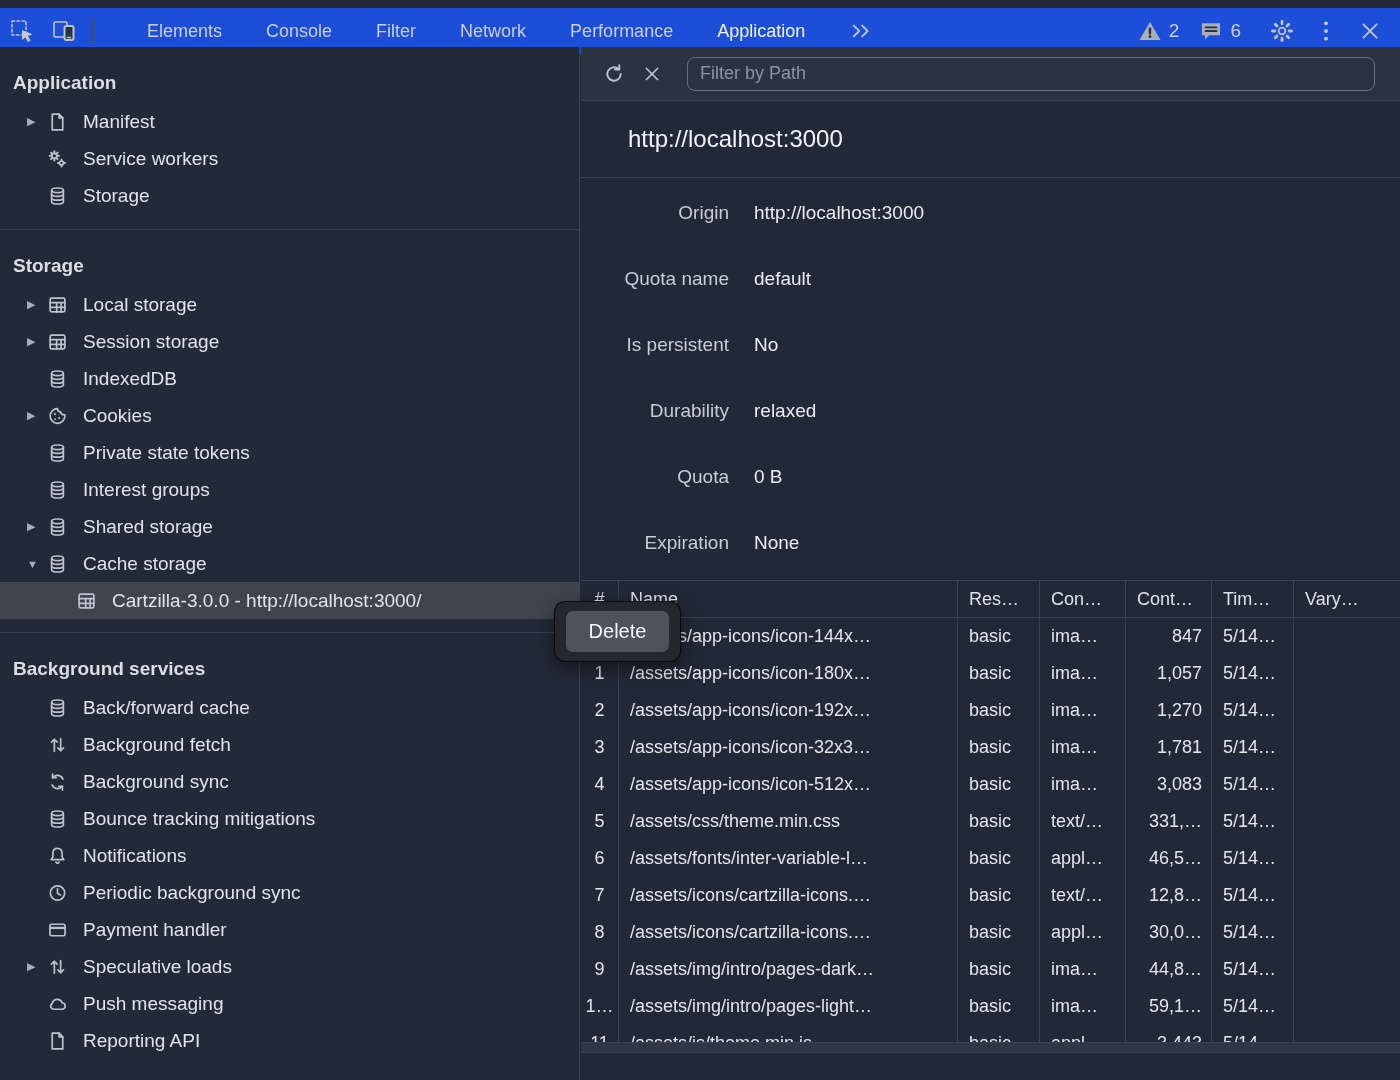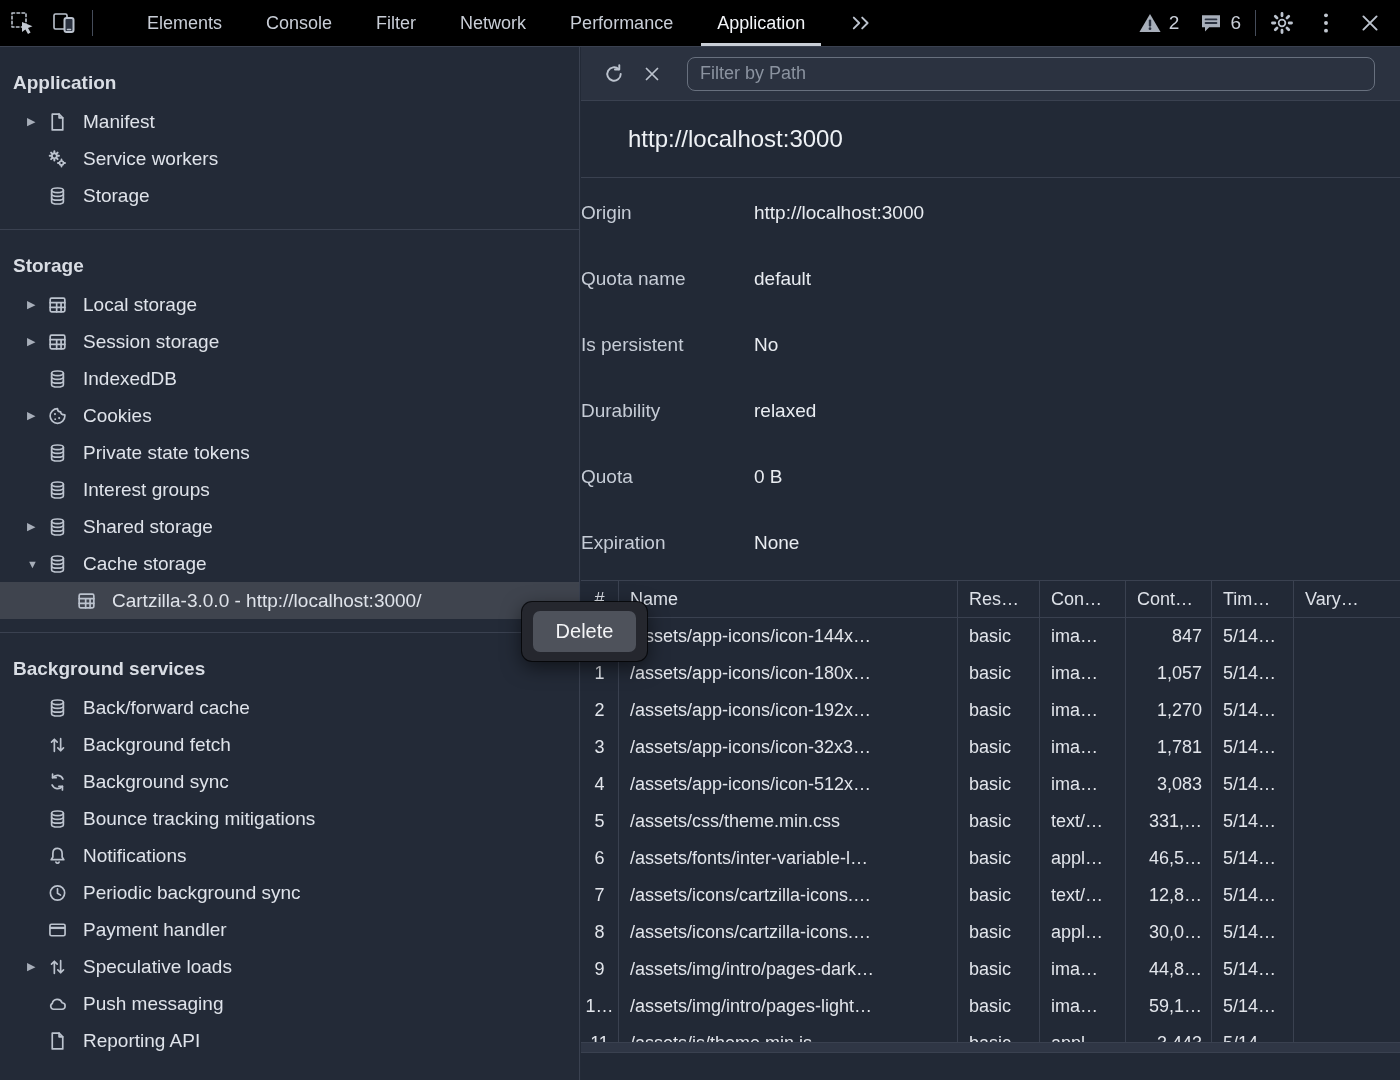--- a/index.html
+++ b/index.html
@@ -7,22 +7,22 @@
   body {
     font-family: "Liberation Sans", sans-serif;
     background:#232a37; color:#dfe3ea;
     position:relative; overflow:hidden;
   }
   svg { display:block; }
   .stroke-ic { stroke:#bcc3ce; fill:none; stroke-width:1.6; stroke-linecap:round; stroke-linejoin:round; }
 
   
   .topbar {
-    position:absolute; left:0; top:0; width:1400px; height:47px;
-    background:#000000; border-bottom:1px solid #3a4150;
+    position:absolute; left:0; top:8px; width:1400px; height:47px;
+    background:#1d4ed8; border-bottom:1px solid #3a4150;
     display:flex; align-items:center;
   }
   .tb-icon { width:44px; height:46px; display:flex; align-items:center; justify-content:center; cursor:pointer; }
   .tb-sep { width:1px; height:26px; background:#454c5a; margin:0 4px; }
   .tabs { display:flex; height:46px; margin-left:28px; }
   .tab { padding:0 22px; display:flex; align-items:center; font-size:18px; color:#c9ced7; position:relative; cursor:pointer; white-space:nowrap; }
   .tab.active { color:#f3f5f8; }
   .tab.active::after { content:""; position:absolute; left:6px; right:6px; bottom:0; height:3px; background:#c8cdd5; }
   .tb-right { margin-left:auto; display:flex; align-items:center; padding-right:8px; }
   .badge { display:flex; align-items:center; gap:7px; margin:0 10px; font-size:19px; color:#c9ced7; cursor:pointer; }
@@ -51,21 +51,21 @@
     flex:1; height:34px; margin-left:16px; background:transparent;
     border:1px solid #68707e; border-radius:8px; color:#0ea5e9;
     font-size:18px; padding:0 12px; font-family:"Liberation Sans",sans-serif; outline:none;
   }
   .filter-input::placeholder { color:#8b93a0; }
 
   .origin-title-row { height:77px; display:flex; align-items:center; padding-left:47px; font-size:24px; color:#eef1f5; border-bottom:1px solid #3a4150; }
 
   .metadata { height:402px; padding-top:2px; }
   .meta-row { height:66px; display:flex; align-items:center; font-size:19px; }
-  .meta-label { flex:0 0 148px; text-align:left; color:#c6ccd6; }
+  .meta-label { flex:0 0 148px; text-align:right; color:#c6ccd6; }
   .meta-value { margin-left:25px; color:#e9ecf1; }
 
   .table { height:462px; overflow:hidden; border-top:1px solid #3a4150; }
   .t-header, .t-row {
     display:grid; grid-template-columns:38px 339px 82px 86px 86px 82px 1fr;
     height:37px; align-items:stretch; font-size:18px;
   }
   .t-header { color:#dde1e8; border-bottom:1px solid #3a4150; height:37px; }
   .t-header > div, .t-row > div {
     border-right:1px solid #3a4150; display:flex; align-items:center;
@@ -73,21 +73,21 @@
   }
   .t-header > div:last-child, .t-row > div:last-child { border-right:none; }
   .t-header > div:nth-child(1), .t-row > div:nth-child(1) { justify-content:center; padding-left:0; }
   .t-row > div:nth-child(5) { justify-content:flex-end; padding-right:9px; padding-left:0; }
   .t-row { color:#e2e5eb; cursor:default; }
 
   .hscroll { height:11px; background:#2f3645; border-top:1px solid #3a4150; border-bottom:1px solid #3a4150; }
 
   
   .context-menu {
-    position:absolute; left:522px; top:602px; width:125px; height:59px;
+    position:absolute; left:555px; top:602px; width:125px; height:59px;
     background:#25272e; border-radius:10px; z-index:20; padding:9px 11px;
     box-shadow:0 6px 20px rgba(0,0,0,.55), 0 0 0 1px rgba(8,9,12,.9);
   }
   .context-menu-item {
     height:100%; background:#4e525b; border-radius:7px;
     display:flex; align-items:center; justify-content:center;
     font-size:20px; color:#f3f4f6; cursor:pointer;
   }
 </style>
 </head>

